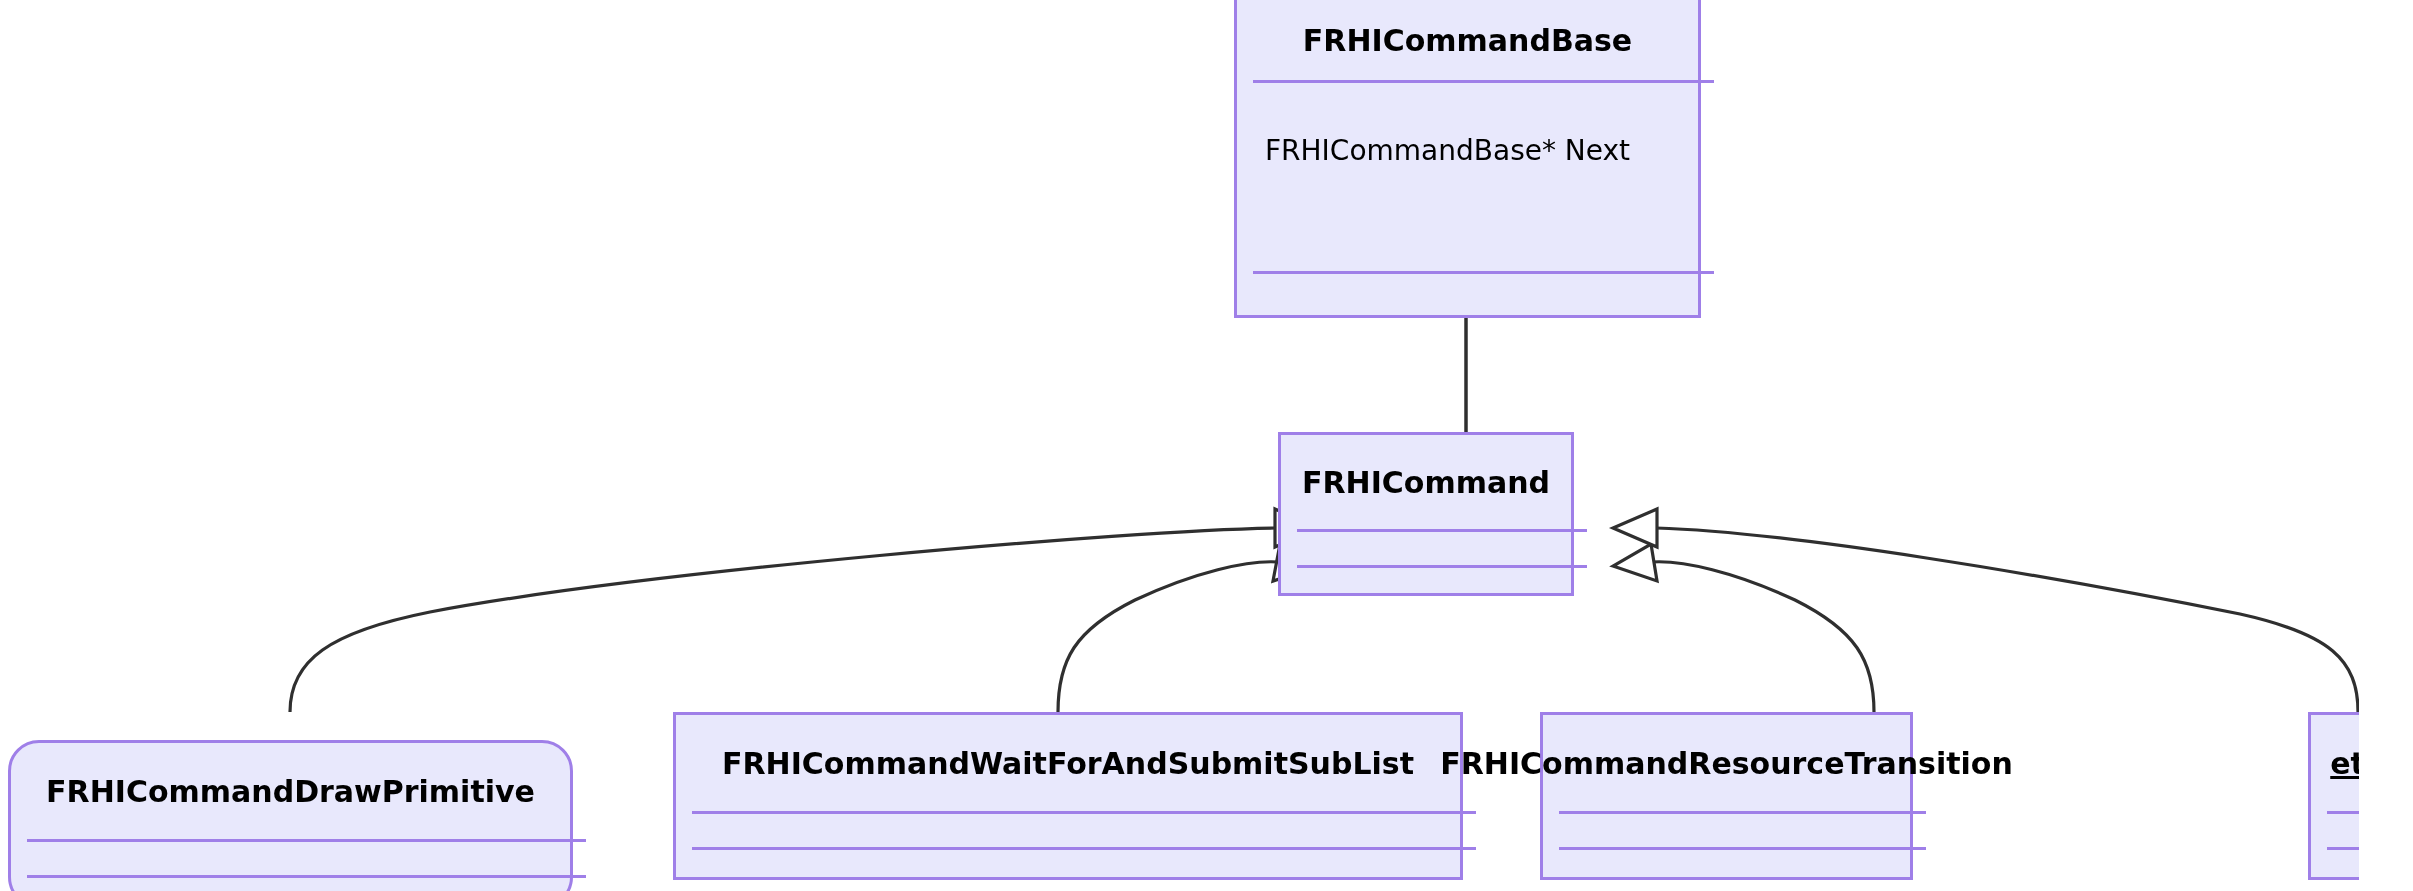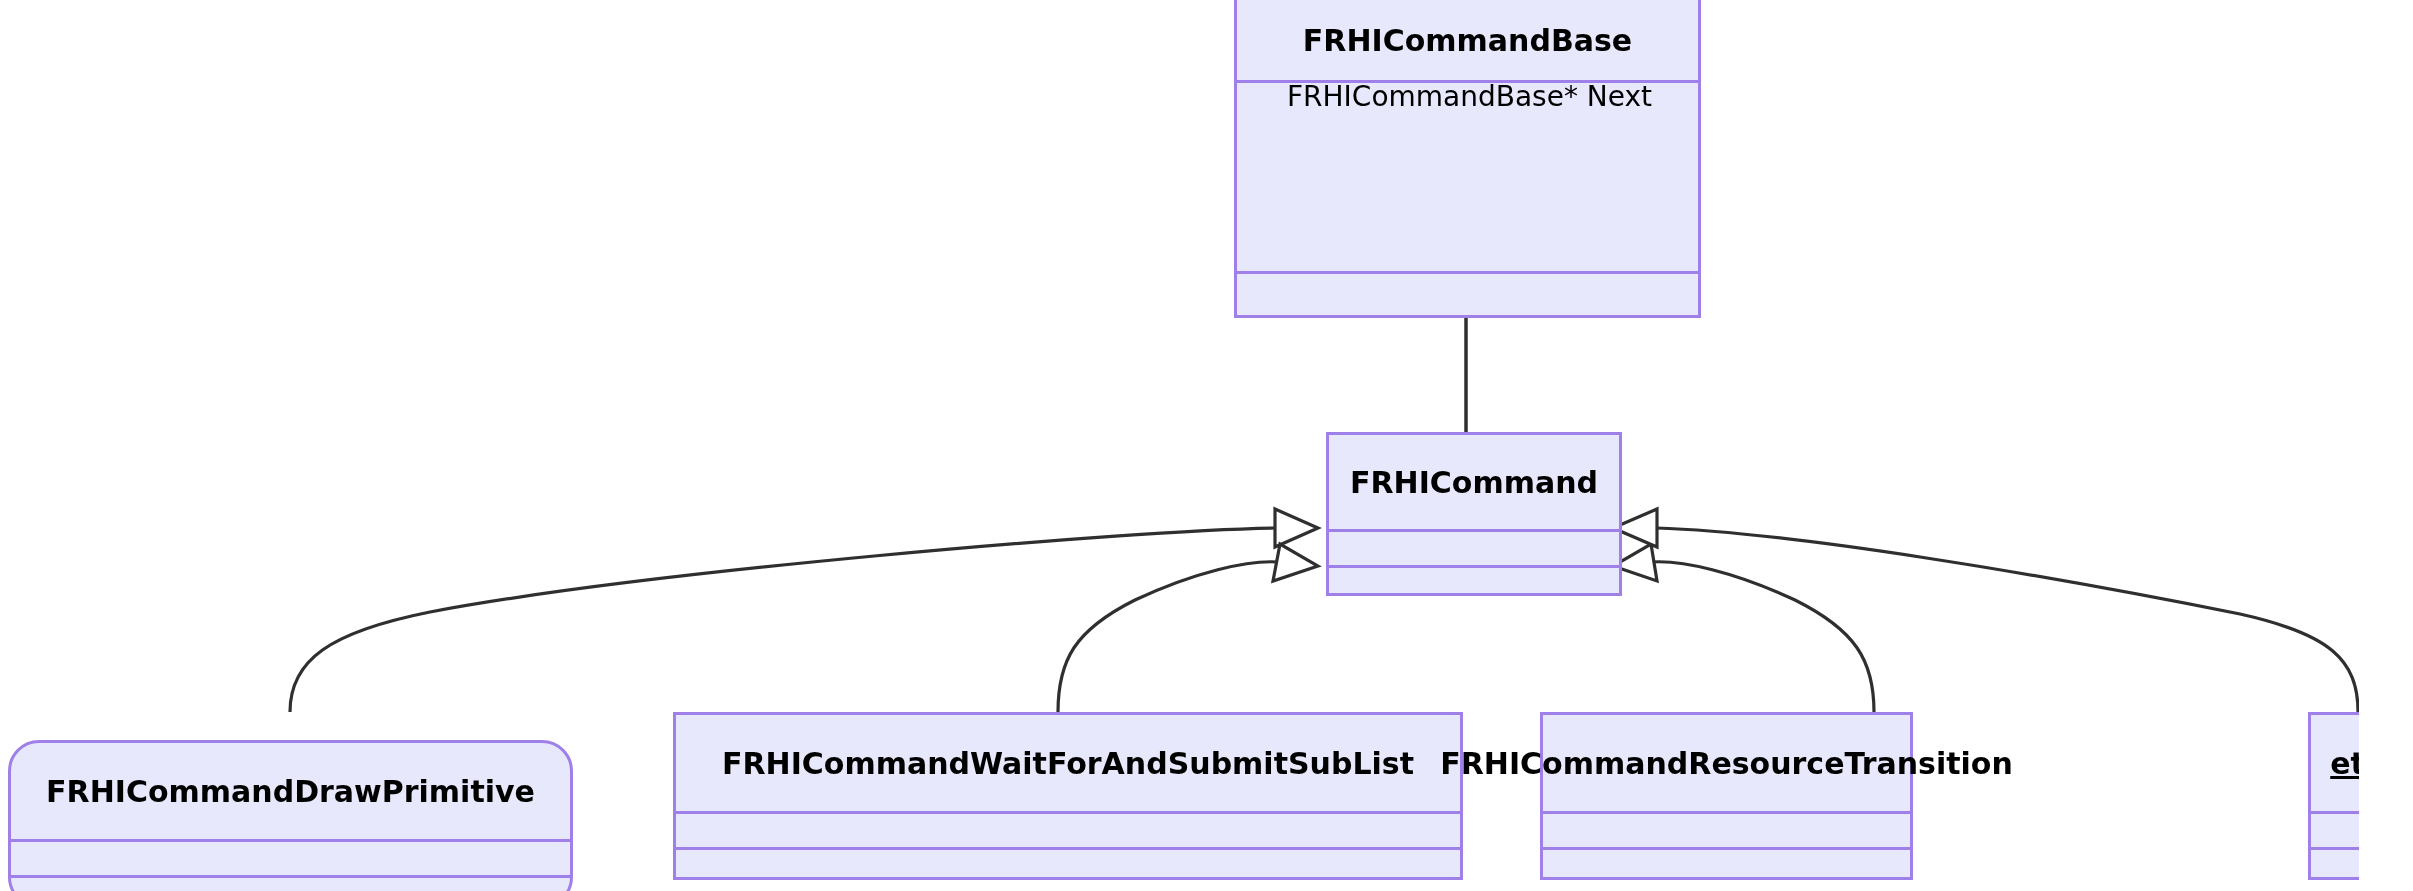--- a/index.html
+++ b/index.html
@@ -44,22 +44,23 @@
     display: flex;
     align-items: center;
     justify-content: center;
     white-space: nowrap;
   }
   .uml-compartment {
     box-sizing: border-box;
     width: 100%;
     border-top: 3px solid #9f7fe8;
     display: flex;
-    flex-direction: row;
+    flex-direction: column;
     justify-content: center;
+    margin-left: 16px;
   }
   .uml-compartment.empty {
     min-height: 10px;
   }
   .uml-row {
     color: #000000;
     white-space: nowrap;
     text-align: left;
   }
 
@@ -85,21 +86,21 @@
   }
   #class-base .attrs .uml-row:first-child {
     margin-bottom: 52px;
   }
   #class-base .ops {
     height: 27px;
   }
 
   
   #class-command {
-    left: 1326px;
+    left: 1278px;
     top: 432px;
     width: 296px;
     height: 164px;
   }
   #class-command .uml-title {
     height: 96px;
     font-size: 30px;
   }
   #class-command .c2 { height: 36px; }
   #class-command .c3 { height: 29px; }

